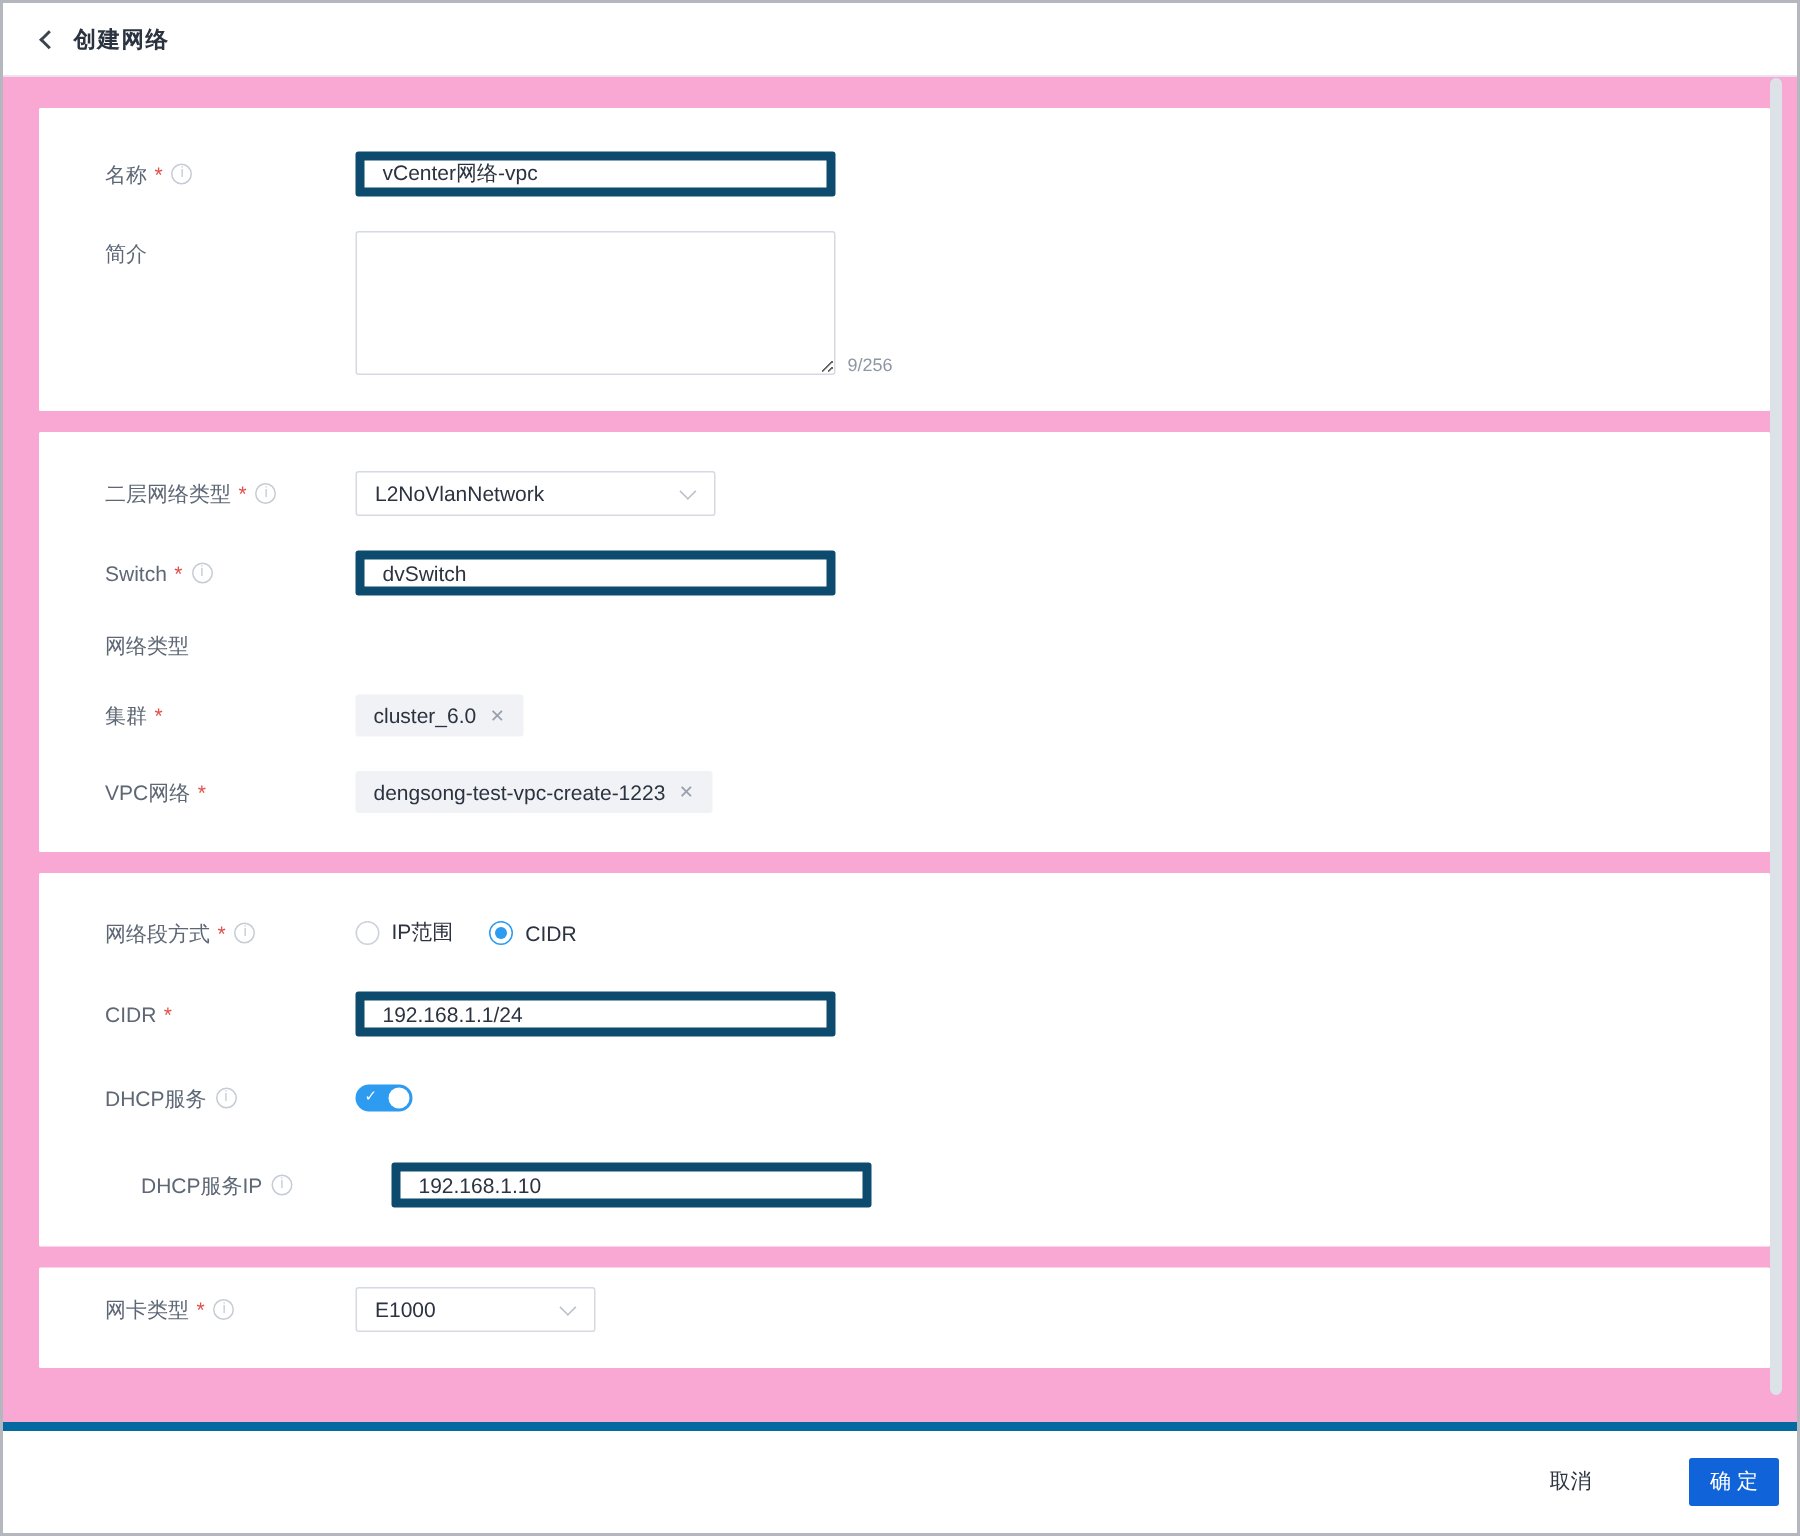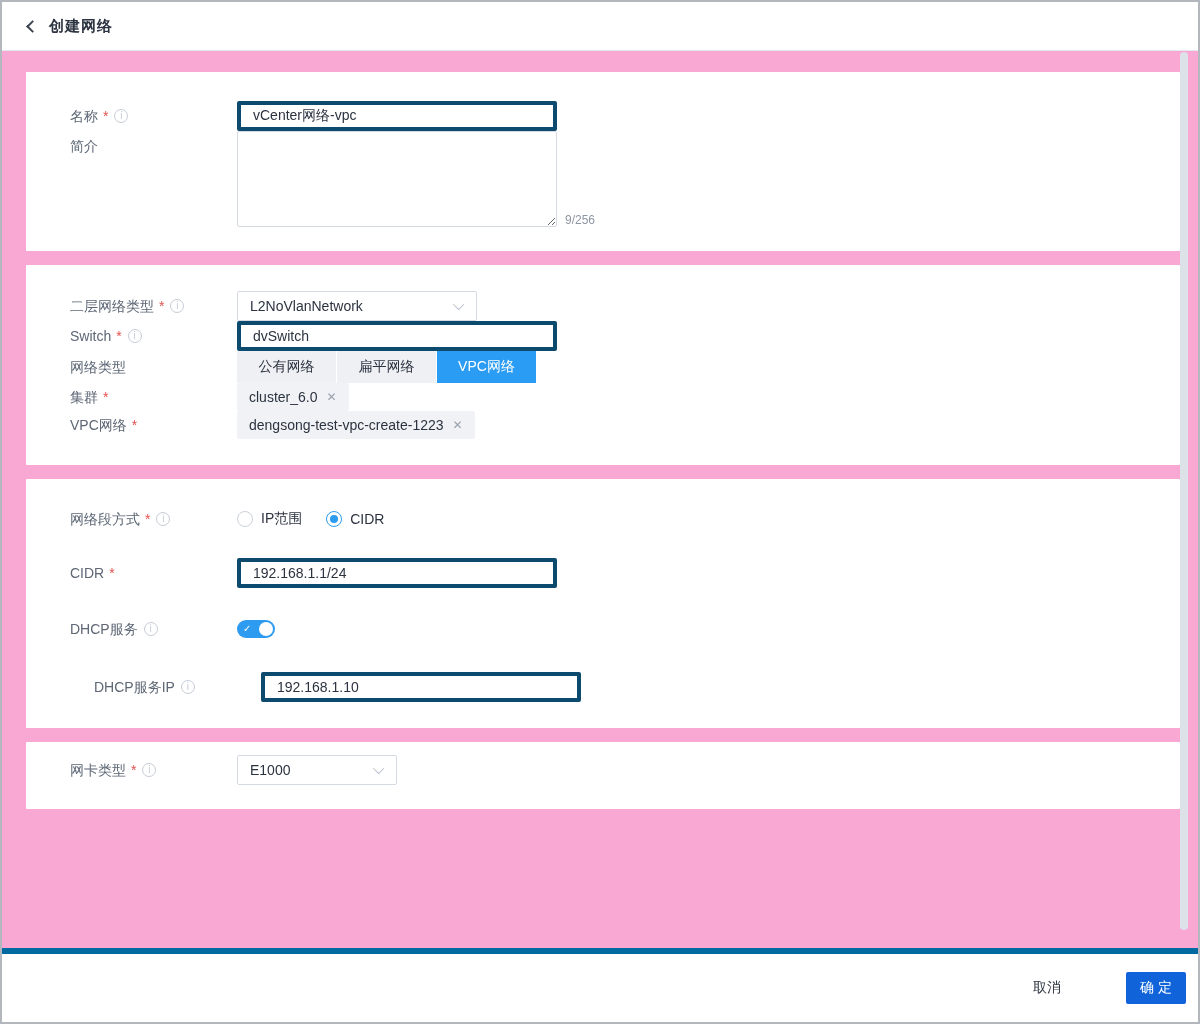--- a/index.html
+++ b/index.html
@@ -25,37 +25,37 @@
   
   .card{
     background:#ffffff; margin:0 18px 14px 24px; border-radius:1px;
   }
   .card-1{ margin-top:21px; padding:29px 0 24px 44px; }
   .card-2{ padding:26px 0 26px 44px; }
   .card-3{ padding:30px 0 26px 44px; }
   .card-4{ padding:13px 0 24px 44px; }
 
   .form-row{ display:flex; align-items:center; }
-  .form-row + .form-row{ }
+  .form-row + .form-row{ margin-top:23px; }
   .form-row.top-align{ align-items:flex-start; }
   .row-label{
     width:167px; flex:0 0 167px; font-size:14px; color:#5d6775;
     display:flex; align-items:center; line-height:20px;
   }
   .top-align .row-label{ margin-top:5px; }
   .req{ color:#e2504c; margin-left:5px; font-size:14px; }
   .info-icon{
     display:inline-flex; align-items:center; justify-content:center;
     width:14px; height:14px; border:1px solid #c6ccd6; border-radius:50%;
     color:#c6ccd6; font-size:10px; font-style:normal; margin-left:6px; flex:0 0 auto;
   }
 
   
   .text-input{
-    width:320px; height:30px; border:4px solid #0c4a6e; border-radius:2px;
+    width:320px; height:30px; border:6px solid #0c4a6e; border-radius:2px;
     font-size:14px; color:#2b3340; padding:0 12px; outline:none; background:#fff;
     font-family:inherit;
   }
   .textarea-wrap{ display:flex; align-items:flex-end; }
   .text-area{
     width:320px; height:96px; border:1px solid #d5dae2; border-radius:2px;
     font-size:14px; color:#2b3340; padding:6px 12px; outline:none; resize:vertical;
     background:#fff; font-family:inherit;
   }
   .char-counter{ font-size:12px; color:#8e97a3; margin-left:8px; line-height:14px; }
@@ -180,25 +180,20 @@
         <span>Switch</span>
         <span class="req">*</span>
         <i class="info-icon">i</i>
       </div>
       <input class="text-input" value="dvSwitch" style="">
     </div>
 
     <div class="form-row">
       <div class="row-label">
         <span>网络类型</span>
-      </div>
-      <div class="segment-group">
-        <div class="segment">公有网络</div>
-        <div class="segment">扁平网络</div>
-        <div class="segment selected">VPC网络</div>
       </div>
     </div>
 
     <div class="form-row">
       <div class="row-label">
         <span>集群</span>
         <span class="req">*</span>
       </div>
       <div class="tag">
         <span>cluster_6.0</span>

